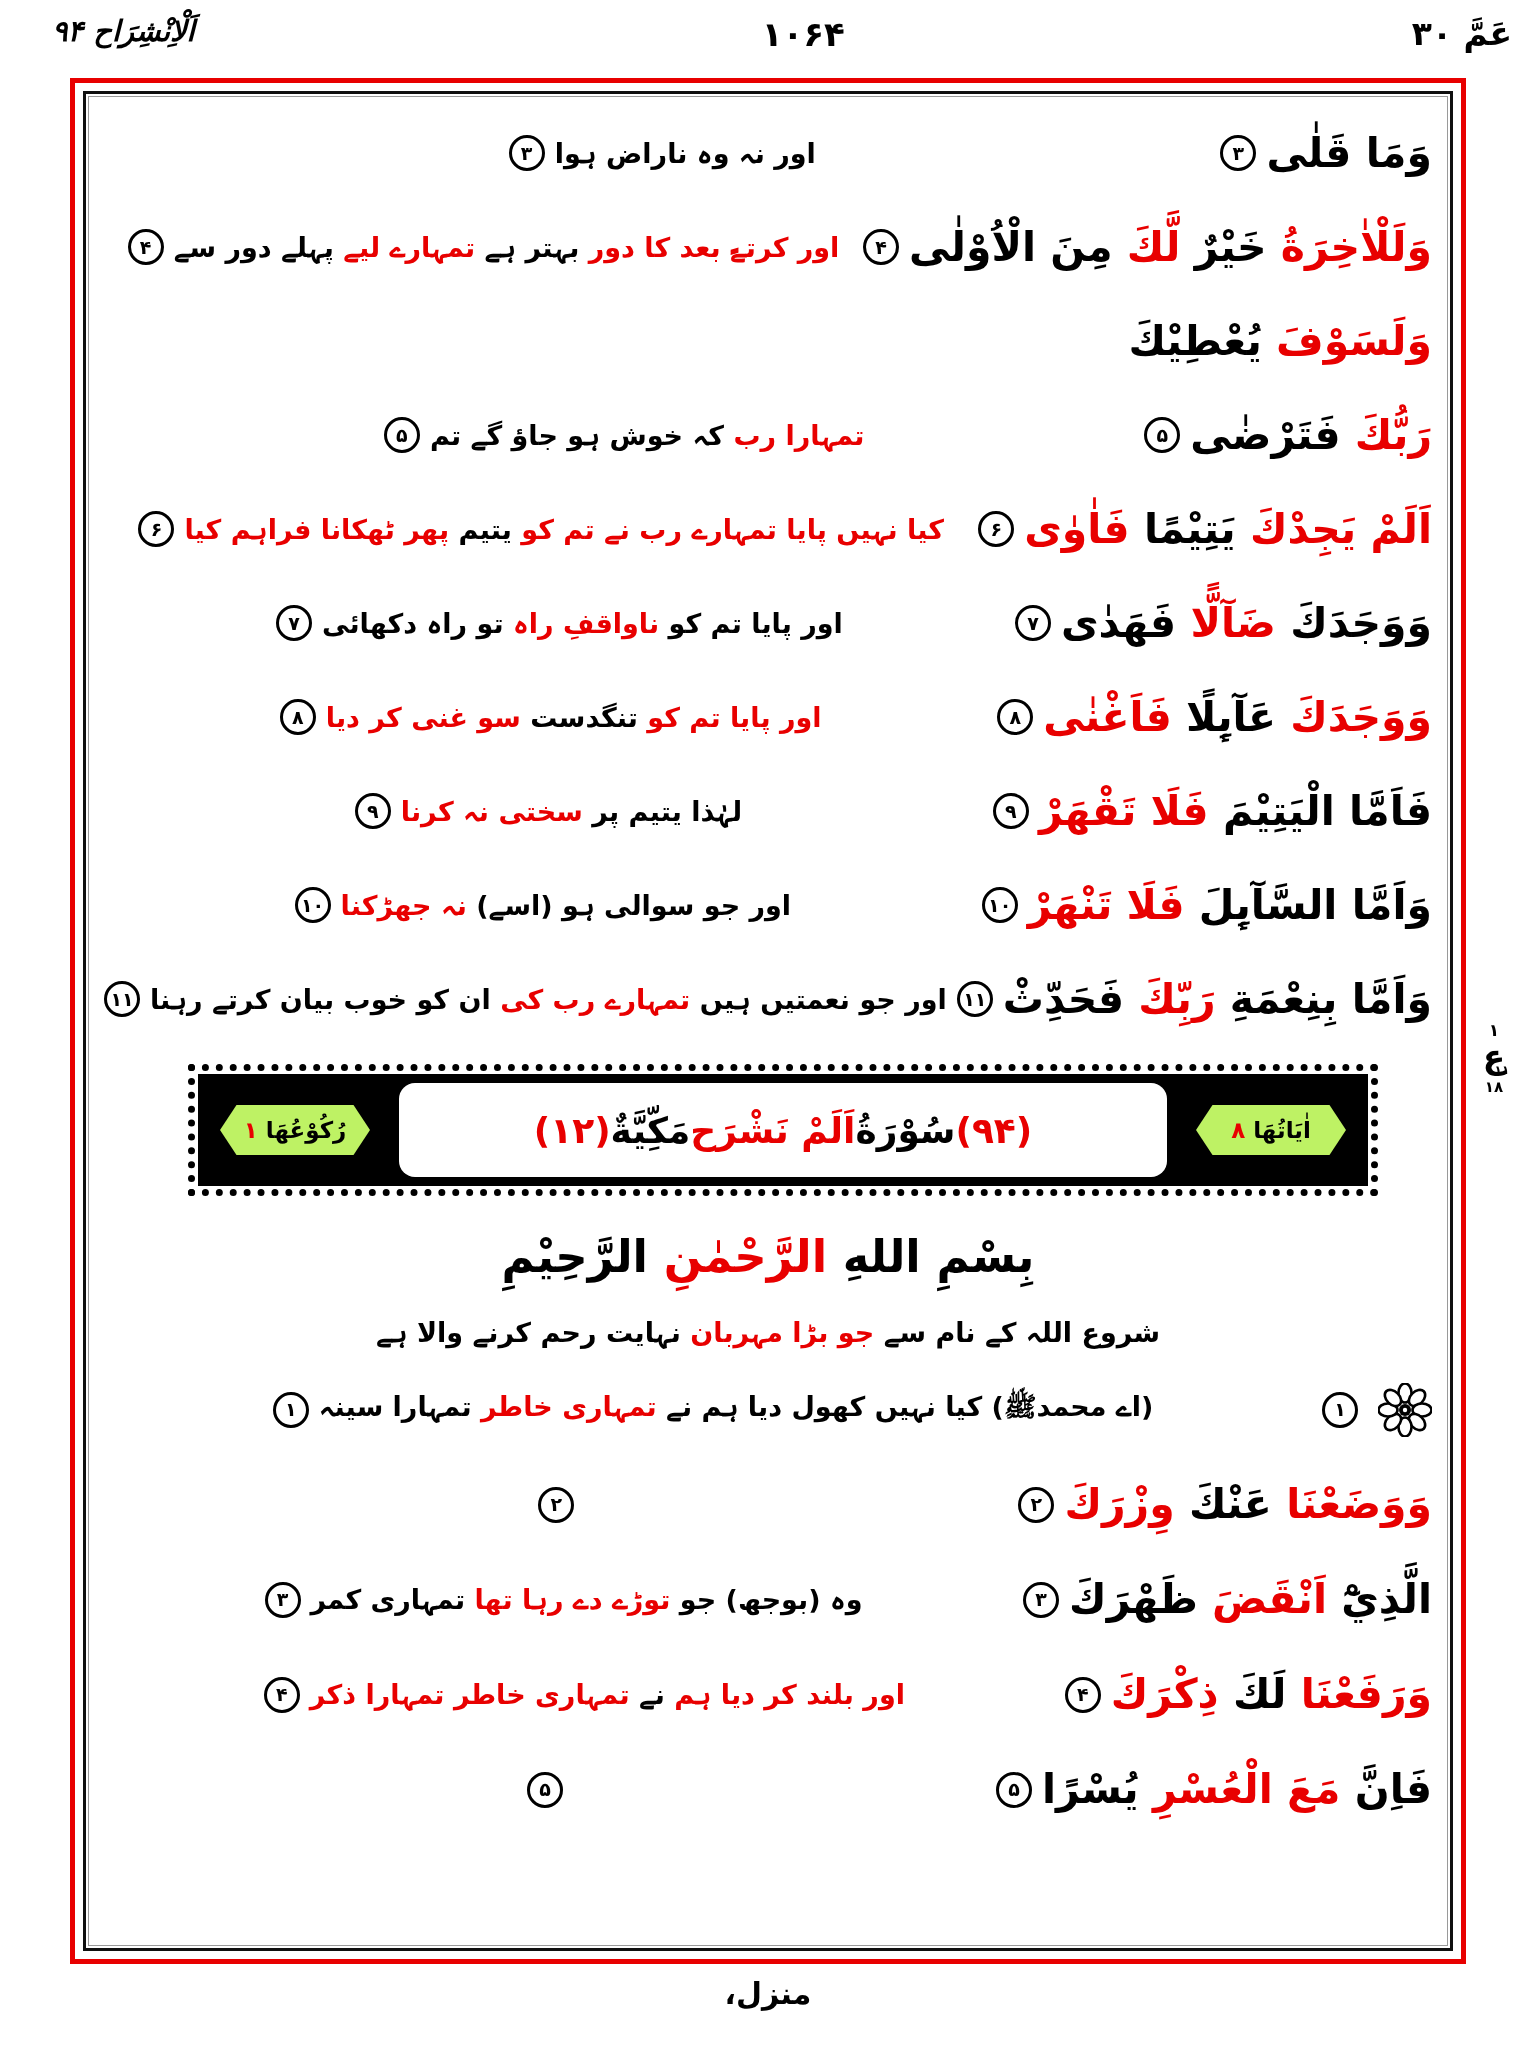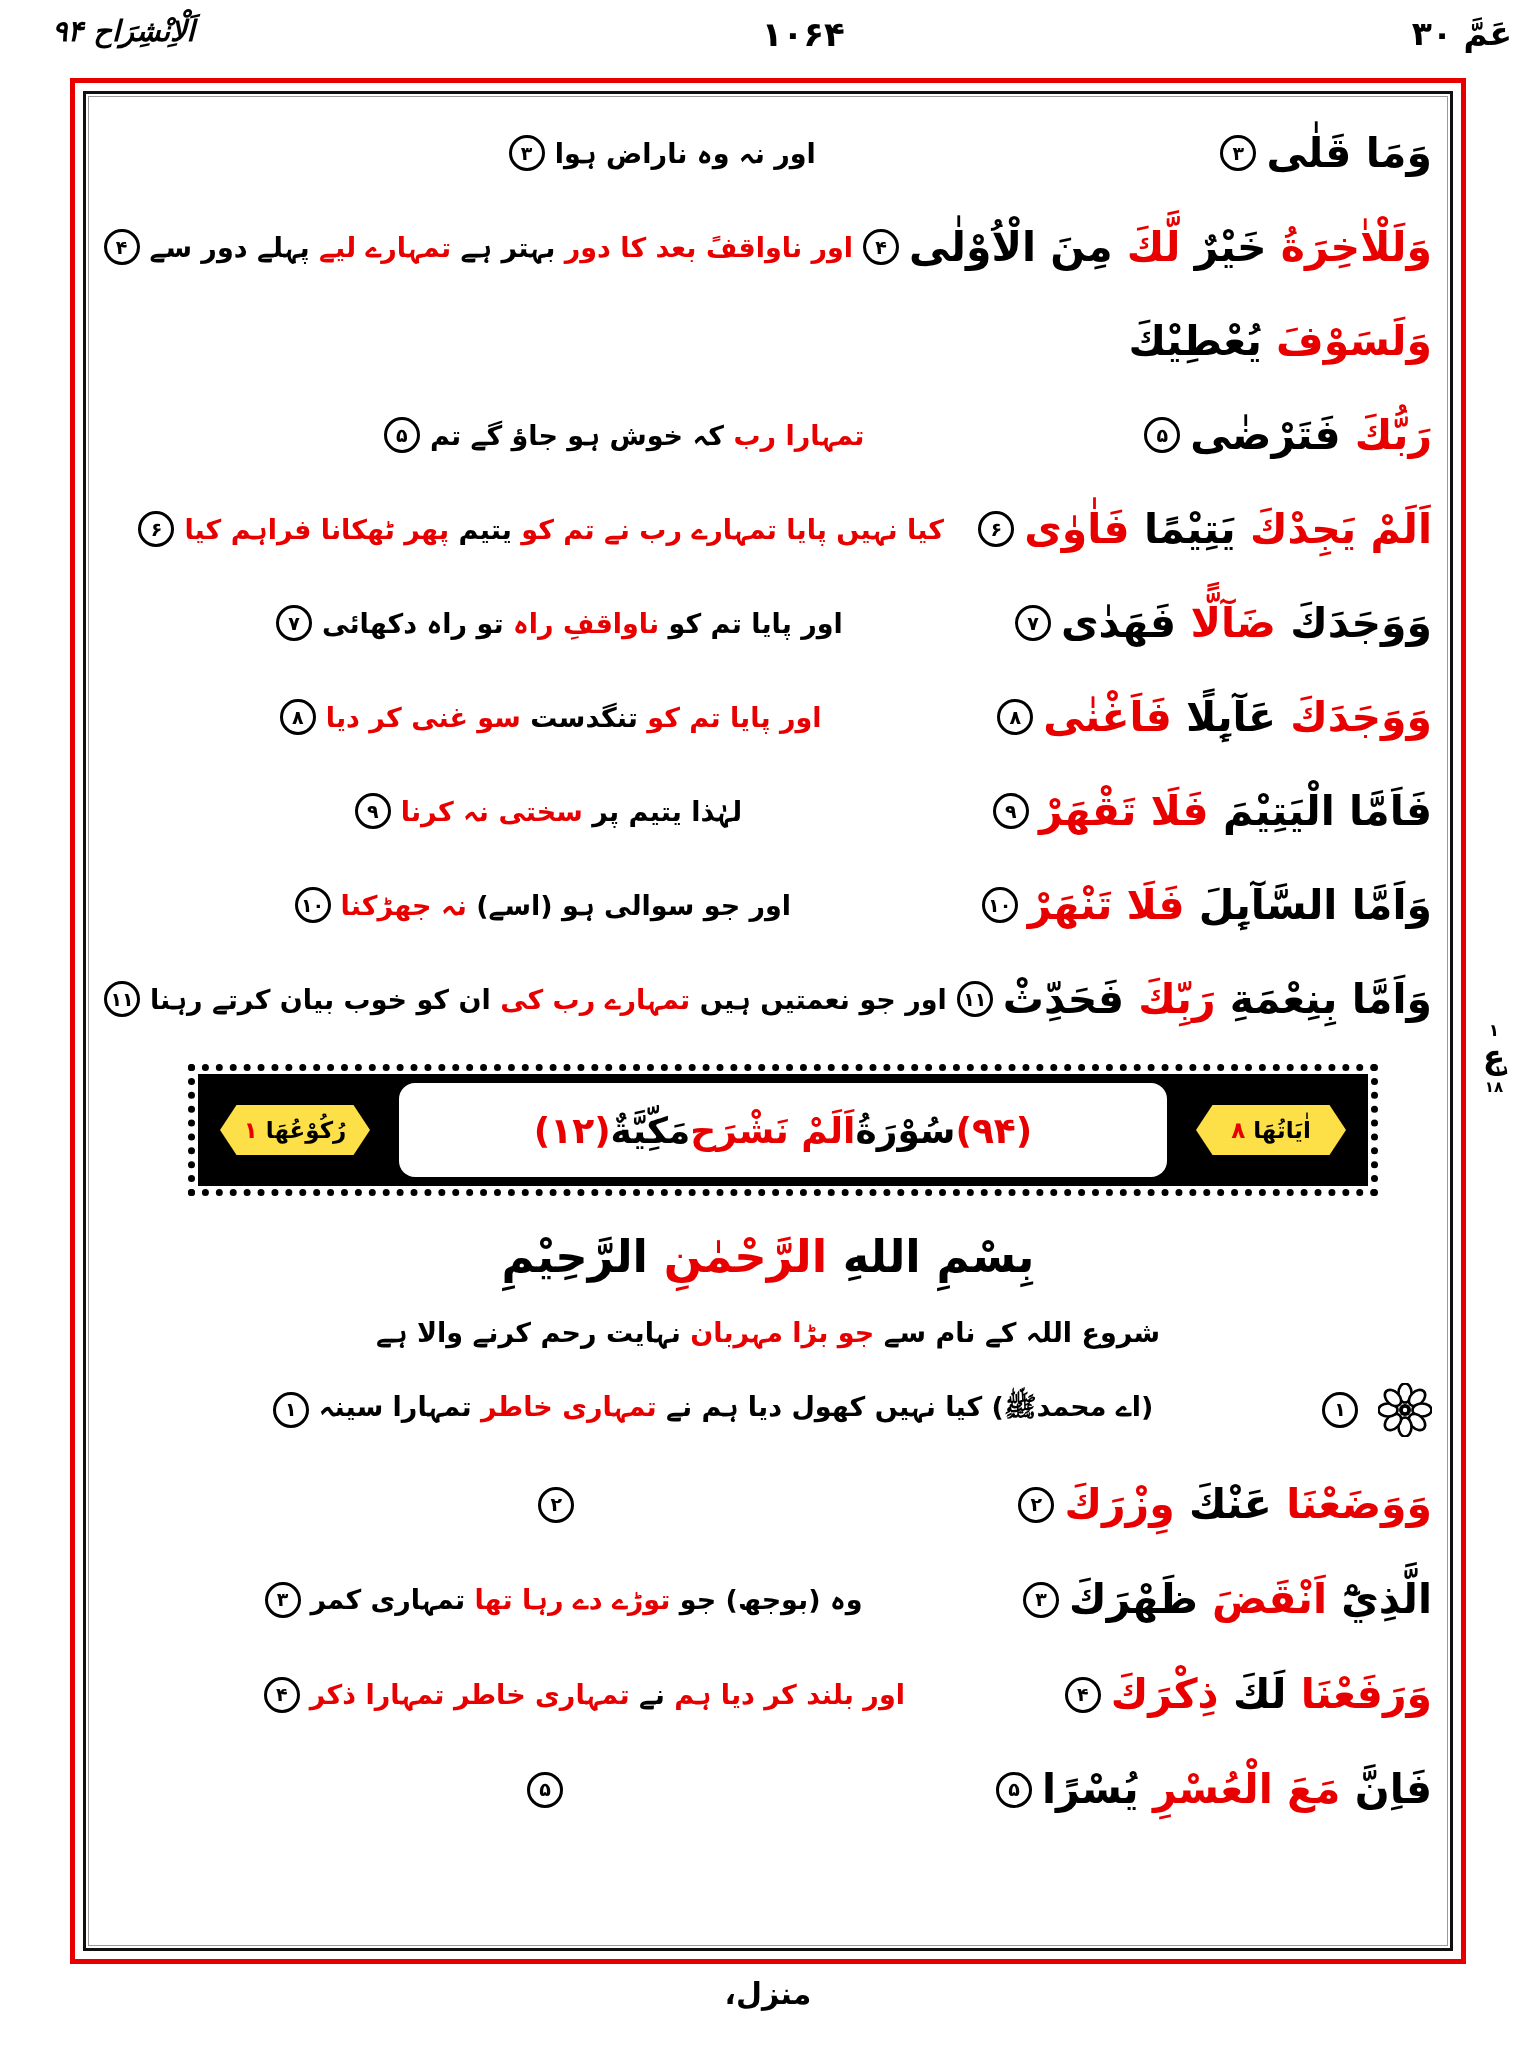--- a/index.html
+++ b/index.html
@@ -58,21 +58,21 @@
   .band{
     width:1190px; margin:18px auto 0 84px;
     border:7px dotted #000; background:#fff; padding:3px;
   }
   .band-flex{ border:3px solid #000; display:flex; height:112px; background:#000; }
   .cart{
     width:188px; background:#000; flex:none;
     display:flex; align-items:center; justify-content:center; padding:10px 8px;
   }
   .pill{
-    background:#fde047; padding:12px 16px; min-width:150px; text-align:center;
+    background:#bef264; padding:12px 16px; min-width:150px; text-align:center;
     font-size:23px; font-weight:700; white-space:nowrap;
     clip-path:polygon(11% 0,89% 0,100% 50%,89% 100%,11% 100%,0 50%);
   }
   .band-center{ flex:1; padding:6px 10px; display:flex; }
   .band-center-in{
     flex:1; background:#fff; border-radius:16px;
     display:flex; align-items:center; justify-content:center;
     font-size:36px; font-weight:700; white-space:nowrap;
   }
 
@@ -124,21 +124,21 @@
             <span><span class="blk">اور نہ وہ ناراض ہوا</span></span>
             <span class="num">۳</span>
           </div>
         </div>
         <div class="vrow">
           <div class="ar">
             <span><span class="red">وَلَلْاٰخِرَةُ </span><span class="blk">خَيْرٌ </span><span class="red">لَّكَ </span><span class="blk">مِنَ الْاُوْلٰى</span></span>
             <span class="num">۴</span>
           </div>
           <div class="ur">
-            <span><span class="red">اور ناواقفً بعد کا دور </span><span class="blk">بہتر ہے </span><span class="red">تمہارے لیے </span><span class="blk">پہلے دور سے</span></span>
+            <span><span class="red">اور کرتےً بعد کا دور </span><span class="blk">بہتر ہے </span><span class="red">تمہارے لیے </span><span class="blk">پہلے دور سے</span></span>
             <span class="num">۴</span>
           </div>
         </div>
         <div class="vrow">
           <div class="ar">
             <span><span class="red">وَلَسَوْفَ </span><span class="blk">يُعْطِيْكَ</span></span>
           </div>
         </div>
         <div class="vrow">
           <div class="ar">

